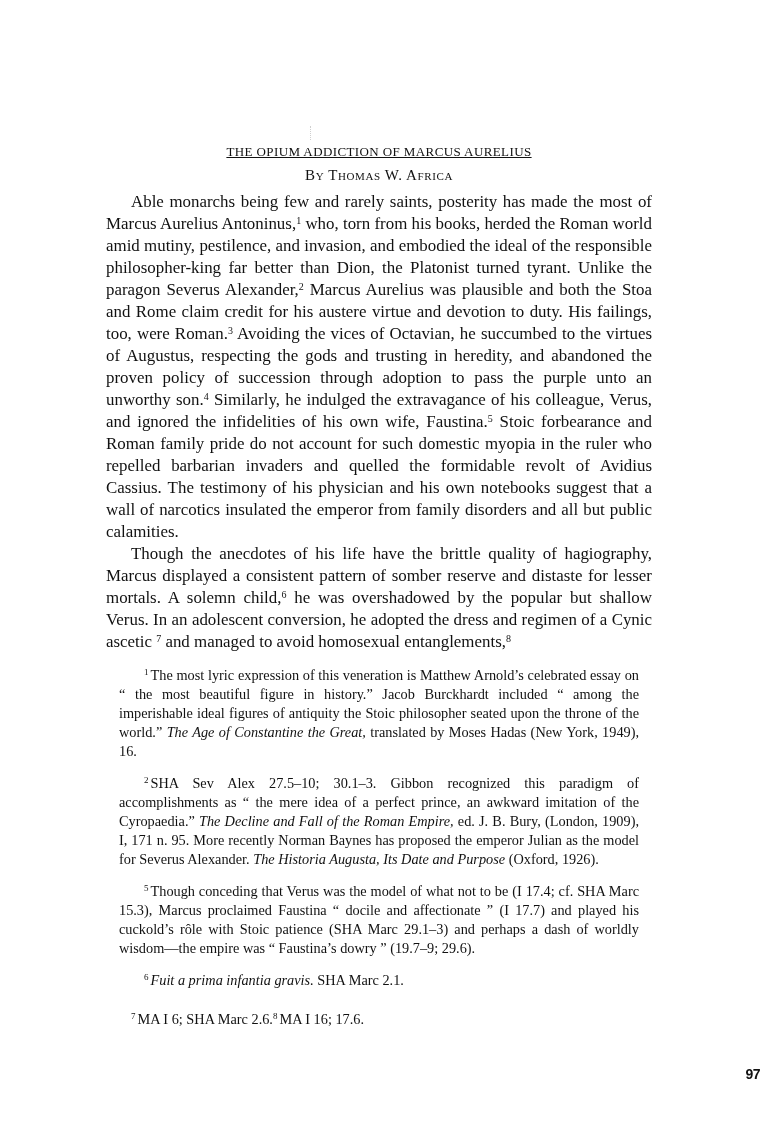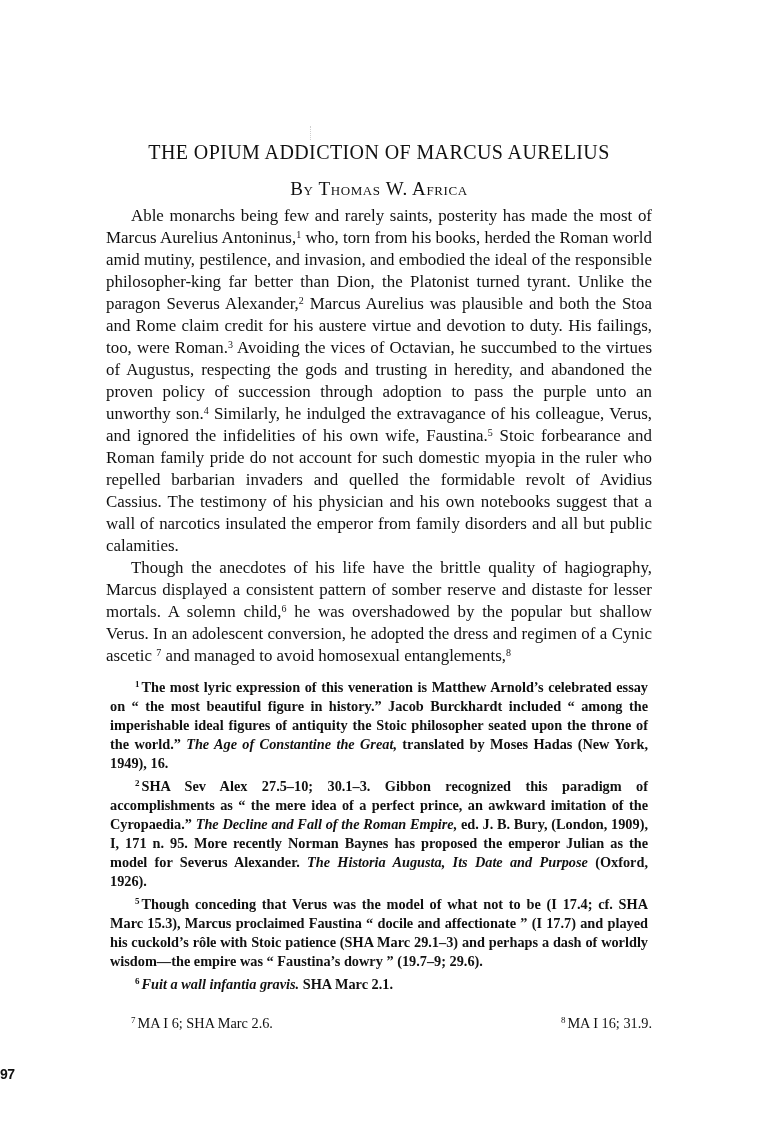--- a/index.html
+++ b/index.html
@@ -24,31 +24,32 @@
       border-left: 1px dotted #cfcfcf;
     }
     .page {
       position: absolute;
       left: 106px;
       top: 141px;
       width: 546px;
     }
     .title {
       text-align: center;
-      font-size: 20px;
+      font-size: 13px;
       letter-spacing: 0.4px;
       margin: 0;
       font-weight: normal;
       line-height: 22px;
       white-space: nowrap;
+      text-decoration: underline;
     }
     .byline {
       text-align: center;
-      font-size: 19px;
-      margin: 15px 0 0 0;
+      font-size: 15px;
+      margin: 1px 0 0 0;
       line-height: 22px;
       font-variant: small-caps;
       letter-spacing: 0.6px;
     }
     .body-text {
       margin-top: 5px;
       font-size: 16.9px;
       line-height: 22px;
     }
     .body-text p {
@@ -60,46 +61,45 @@
       font-size: 10px;
       line-height: 0;
       vertical-align: 0.55em;
     }
     .footnotes {
       margin-top: 11px;
       font-size: 14.3px;
       line-height: 19px;
     }
     .footnotes p {
-      margin: 4px;
+      margin: 13px;
       text-indent: 25px;
       text-align: justify;
-      font-weight: bold;
     }
     .footnotes sup {
       font-size: 9px;
       line-height: 0;
       vertical-align: 0.55em;
       margin-right: 2px;
     }
     .fn-last-row {
       display: flex;
-      justify-content: space-between;
+      justify-content: flex-start;
       padding-left: 25px;
       margin-top: 20px;
     }
     .fn-last-row span.fn-right {
       padding-right: 0;
     }
     .folio {
       position: absolute;
       left: 0;
       width: 760px;
       top: 1066px;
-      text-align: left;
+      text-align: right;
       font-weight: bold;
       font-size: 14px;
       font-family: "Liberation Sans", "DejaVu Sans", sans-serif;
       letter-spacing: -0.5px;
     }
     em { font-style: italic; }
   </style>
 </head>
 <body>
 
@@ -111,21 +111,21 @@
 
   <div class="body-text">
     <p>Able monarchs being few and rarely saints, posterity has made the most of Marcus Aurelius Antoninus,<sup class="fn-ref">1</sup> who, torn from his books, herded the Roman world amid mutiny, pestilence, and invasion, and embodied the ideal of the responsible philosopher-king far better than Dion, the Platonist turned tyrant.  Unlike the paragon Severus Alexander,<sup class="fn-ref">2</sup> Marcus Aurelius was plausible and both the Stoa and Rome claim credit for his austere virtue and devotion to duty.  His failings, too, were Roman.<sup class="fn-ref">3</sup>  Avoiding the vices of Octavian, he succumbed to the virtues of Augustus, respecting the gods and trusting in heredity, and abandoned the proven policy of succession through adoption to pass the purple unto an unworthy son.<sup class="fn-ref">4</sup>  Similarly, he indulged the extravagance of his colleague, Verus, and ignored the infidelities of his own wife, Faustina.<sup class="fn-ref">5</sup>  Stoic forbearance and Roman family pride do not account for such domestic myopia in the ruler who repelled barbarian invaders and quelled the formidable revolt of Avidius Cassius. The testimony of his physician and his own notebooks suggest that a wall of narcotics insulated the emperor from family disorders and all but public calamities.</p>
     <p>Though the anecdotes of his life have the brittle quality of hagiography, Marcus displayed a consistent pattern of somber reserve and distaste for lesser mortals.  A solemn child,<sup class="fn-ref">6</sup> he was overshadowed by the popular but shallow Verus.  In an adolescent conversion, he adopted the dress and regimen of a Cynic ascetic <sup class="fn-ref">7</sup> and managed to avoid homosexual entanglements,<sup class="fn-ref">8</sup></p>
   </div>
 
   <div class="footnotes">
     <p><sup>1</sup>The most lyric expression of this veneration is Matthew Arnold’s celebrated essay on “ the most beautiful figure in history.”  Jacob Burckhardt included “ among the imperishable ideal figures of antiquity the Stoic philosopher seated upon the throne of the world.”  <em>The Age of Constantine the Great,</em> translated by Moses Hadas (New York, 1949), 16.</p>
     <p><sup>2</sup>SHA Sev Alex 27.5–10; 30.1–3.  Gibbon recognized this paradigm of accomplishments as “ the mere idea of a perfect prince, an awkward imitation of the Cyropaedia.”  <em>The Decline and Fall of the Roman Empire,</em> ed. J. B. Bury, (London, 1909), I, 171 n. 95.  More recently Norman Baynes has proposed the emperor Julian as the model for Severus Alexander.  <em>The Historia Augusta, Its Date and Purpose</em> (Oxford, 1926).</p>
     <p><sup>5</sup>Though conceding that Verus was the model of what not to be (I 17.4; cf. SHA Marc 15.3), Marcus proclaimed Faustina “ docile and affectionate ” (I 17.7) and played his cuckold’s rôle with Stoic patience (SHA Marc 29.1–3) and perhaps a dash of worldly wisdom—the empire was “ Faustina’s dowry ” (19.7–9; 29.6).</p>
-    <p><sup>6</sup><em>Fuit a wall infantia gravis.</em>  SHA Marc 2.1.</p>
+    <p><sup>6</sup><em>Fuit a prima infantia gravis.</em>  SHA Marc 2.1.</p>
     <div class="fn-last-row">
       <span><sup>7</sup><span>MA I 6; SHA Marc 2.6.</span></span>
-      <span class="fn-right"><sup>8</sup><span>MA I 16; 31.9.</span></span>
+      <span class="fn-right"><sup>8</sup><span>MA I 16; 17.6.</span></span>
     </div>
   </div>
 </div>
 
 <div class="folio">97</div>
 
 </body></html>

